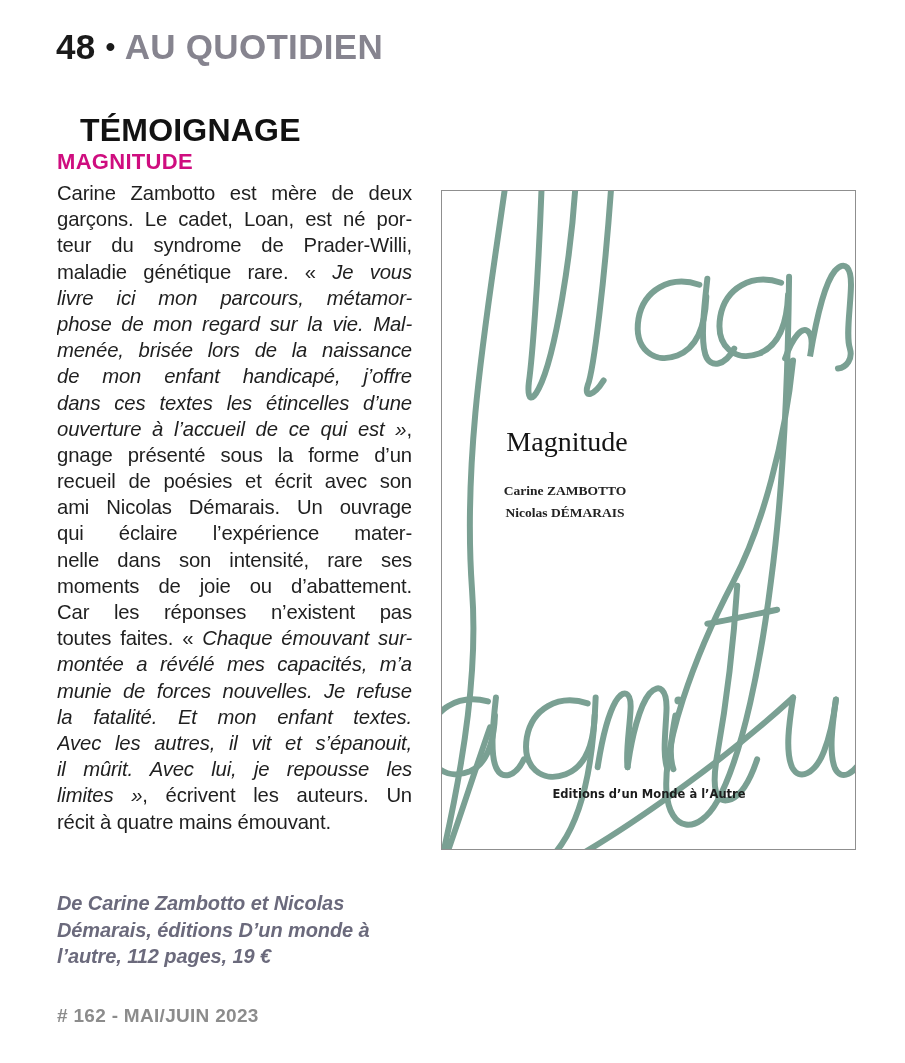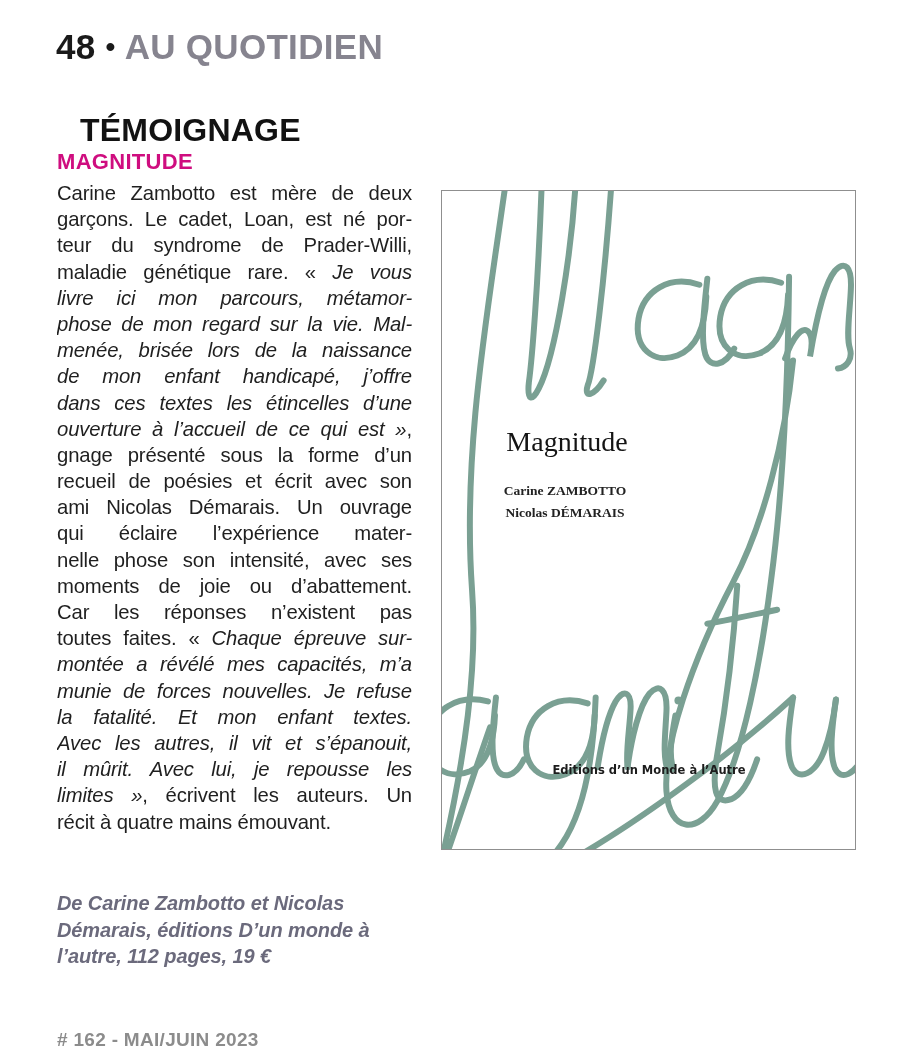--- a/index.html
+++ b/index.html
@@ -15,39 +15,39 @@
   .kicker{position:absolute;left:56px;top:112px;font-size:32px;font-weight:bold;color:#121212;letter-spacing:.2px;margin-left:24px;}
   .article-title{position:absolute;left:57px;top:149px;font-size:22px;font-weight:bold;color:var(--accent-magenta);letter-spacing:.3px;}
   
   .article-body{position:absolute;left:57px;top:180px;width:355px;font-size:20.3px;line-height:26.2px;color:#1f1f1f;letter-spacing:-.15px;}
   .body-line{text-align:justify;text-align-last:justify;height:26.2px;overflow:hidden;}
   .body-line.last{text-align-last:left;}
   .body-line .it{font-style:italic;}
   
   .credit{position:absolute;left:57px;top:890px;font-size:20px;line-height:26.5px;font-weight:bold;font-style:italic;color:var(--credit-gray);letter-spacing:-.1px;}
   
-  .issue-footer{position:absolute;left:57px;top:1005px;font-size:19px;font-weight:bold;color:var(--footer-gray);letter-spacing:.3px;margin-top:24px;}
+  .issue-footer{position:absolute;left:57px;top:1005px;font-size:19px;font-weight:bold;color:var(--footer-gray);letter-spacing:.3px;}
   
   .cover{
     position:absolute;left:441px;top:190px;width:415px;height:660px;background:#fff;
     border:1.5px solid var(--cover-border-gray);box-sizing:border-box;overflow:hidden;
   }
   .cover svg{position:absolute;left:0;top:0;width:100%;height:100%;}
   .script path{fill:none;stroke:var(--script-green);stroke-width:6;stroke-linecap:round;}
   .script circle{fill:var(--script-green);}
   .cover-title{
     position:absolute;left:25px;top:235px;width:200px;text-align:center;
     font-family:"Liberation Serif",serif;font-size:28px;color:#141414;
   }
   .cover-authors{
     position:absolute;left:18px;top:289px;width:210px;text-align:center;
     font-family:"Liberation Serif",serif;font-size:13.5px;font-weight:bold;line-height:22px;color:#222;
   }
   .cover-publisher{
-    position:absolute;left:97px;top:572px;width:220px;text-align:center;
+    position:absolute;left:97px;top:596px;width:220px;text-align:center;
     font-family:"DejaVu Sans",sans-serif;font-size:11.5px;font-weight:bold;color:#1c1c1c;
   }
 </style>
 </head>
 <body>
 
 <div class="page">
 
   <div class="page-header">
     <span>48</span><span class="bullet">•</span><span class="section">AU QUOTIDIEN</span>
@@ -64,24 +64,24 @@
       <div class="body-line"><span class="it">livre ici mon parcours, métamor-</span></div>
       <div class="body-line"><span class="it">phose de mon regard sur la vie. Mal-</span></div>
       <div class="body-line"><span class="it">menée, brisée lors de la naissance</span></div>
       <div class="body-line"><span class="it">de mon enfant handicapé, j’offre</span></div>
       <div class="body-line"><span class="it">dans ces textes les étincelles d’une</span></div>
       <div class="body-line"><span class="it">ouverture à l’accueil de ce qui est »</span><span>,</span></div>
       <div class="body-line"><span>gnage présenté sous la forme d’un</span></div>
       <div class="body-line"><span>recueil de poésies et écrit avec son</span></div>
       <div class="body-line"><span>ami Nicolas Démarais. Un ouvrage</span></div>
       <div class="body-line"><span>qui éclaire l’expérience mater-</span></div>
-      <div class="body-line"><span>nelle phose son intensité, avec ses</span></div>
+      <div class="body-line"><span>nelle dans son intensité, rare ses</span></div>
       <div class="body-line"><span>moments de joie ou d’abattement.</span></div>
       <div class="body-line"><span>Car les réponses n’existent pas</span></div>
-      <div class="body-line"><span>toutes faites. « </span><span class="it">Chaque épreuve sur-</span></div>
+      <div class="body-line"><span>toutes faites. « </span><span class="it">Chaque émouvant sur-</span></div>
       <div class="body-line"><span class="it">montée a révélé mes capacités, m’a</span></div>
       <div class="body-line"><span class="it">munie de forces nouvelles. Je refuse</span></div>
       <div class="body-line"><span class="it">la fatalité. Et mon enfant textes.</span></div>
       <div class="body-line"><span class="it">Avec les autres, il vit et s’épanouit,</span></div>
       <div class="body-line"><span class="it">il mûrit. Avec lui, je repousse les</span></div>
       <div class="body-line"><span class="it">limites »</span><span>, écrivent les auteurs. Un</span></div>
       <div class="body-line last"><span>récit à quatre mains émouvant.</span></div>
     </div>
 
   <div class="credit">

